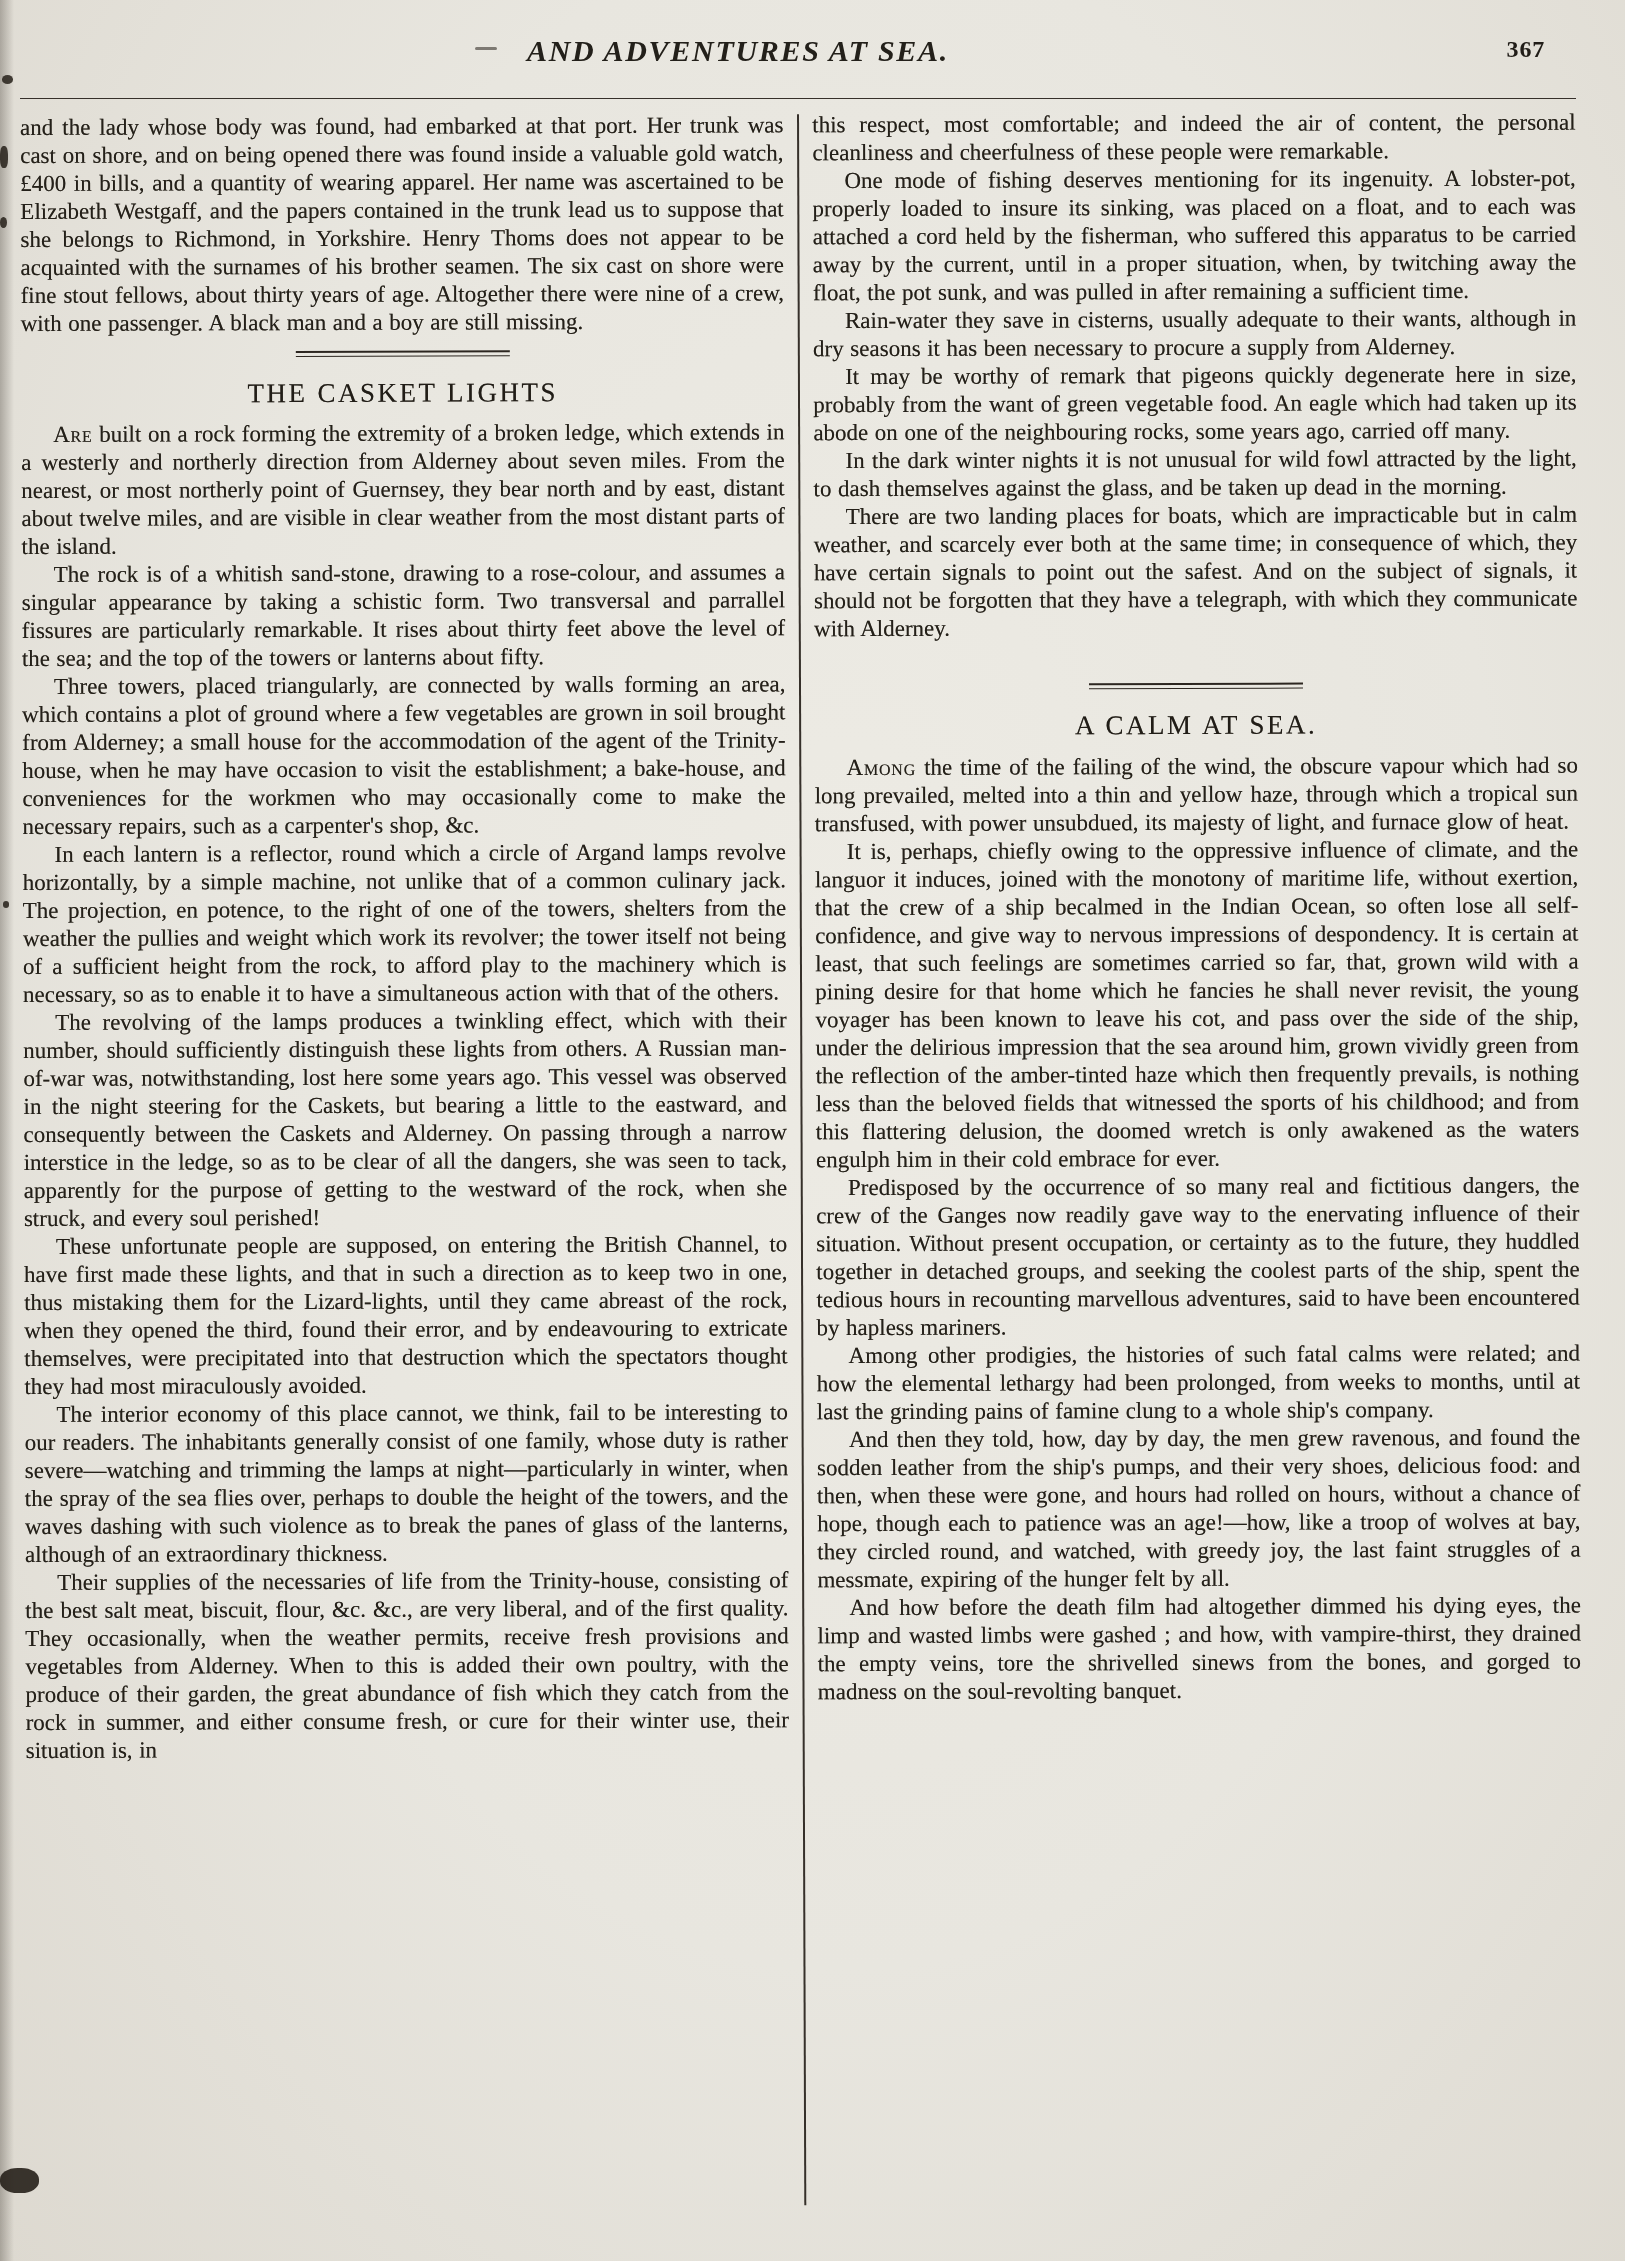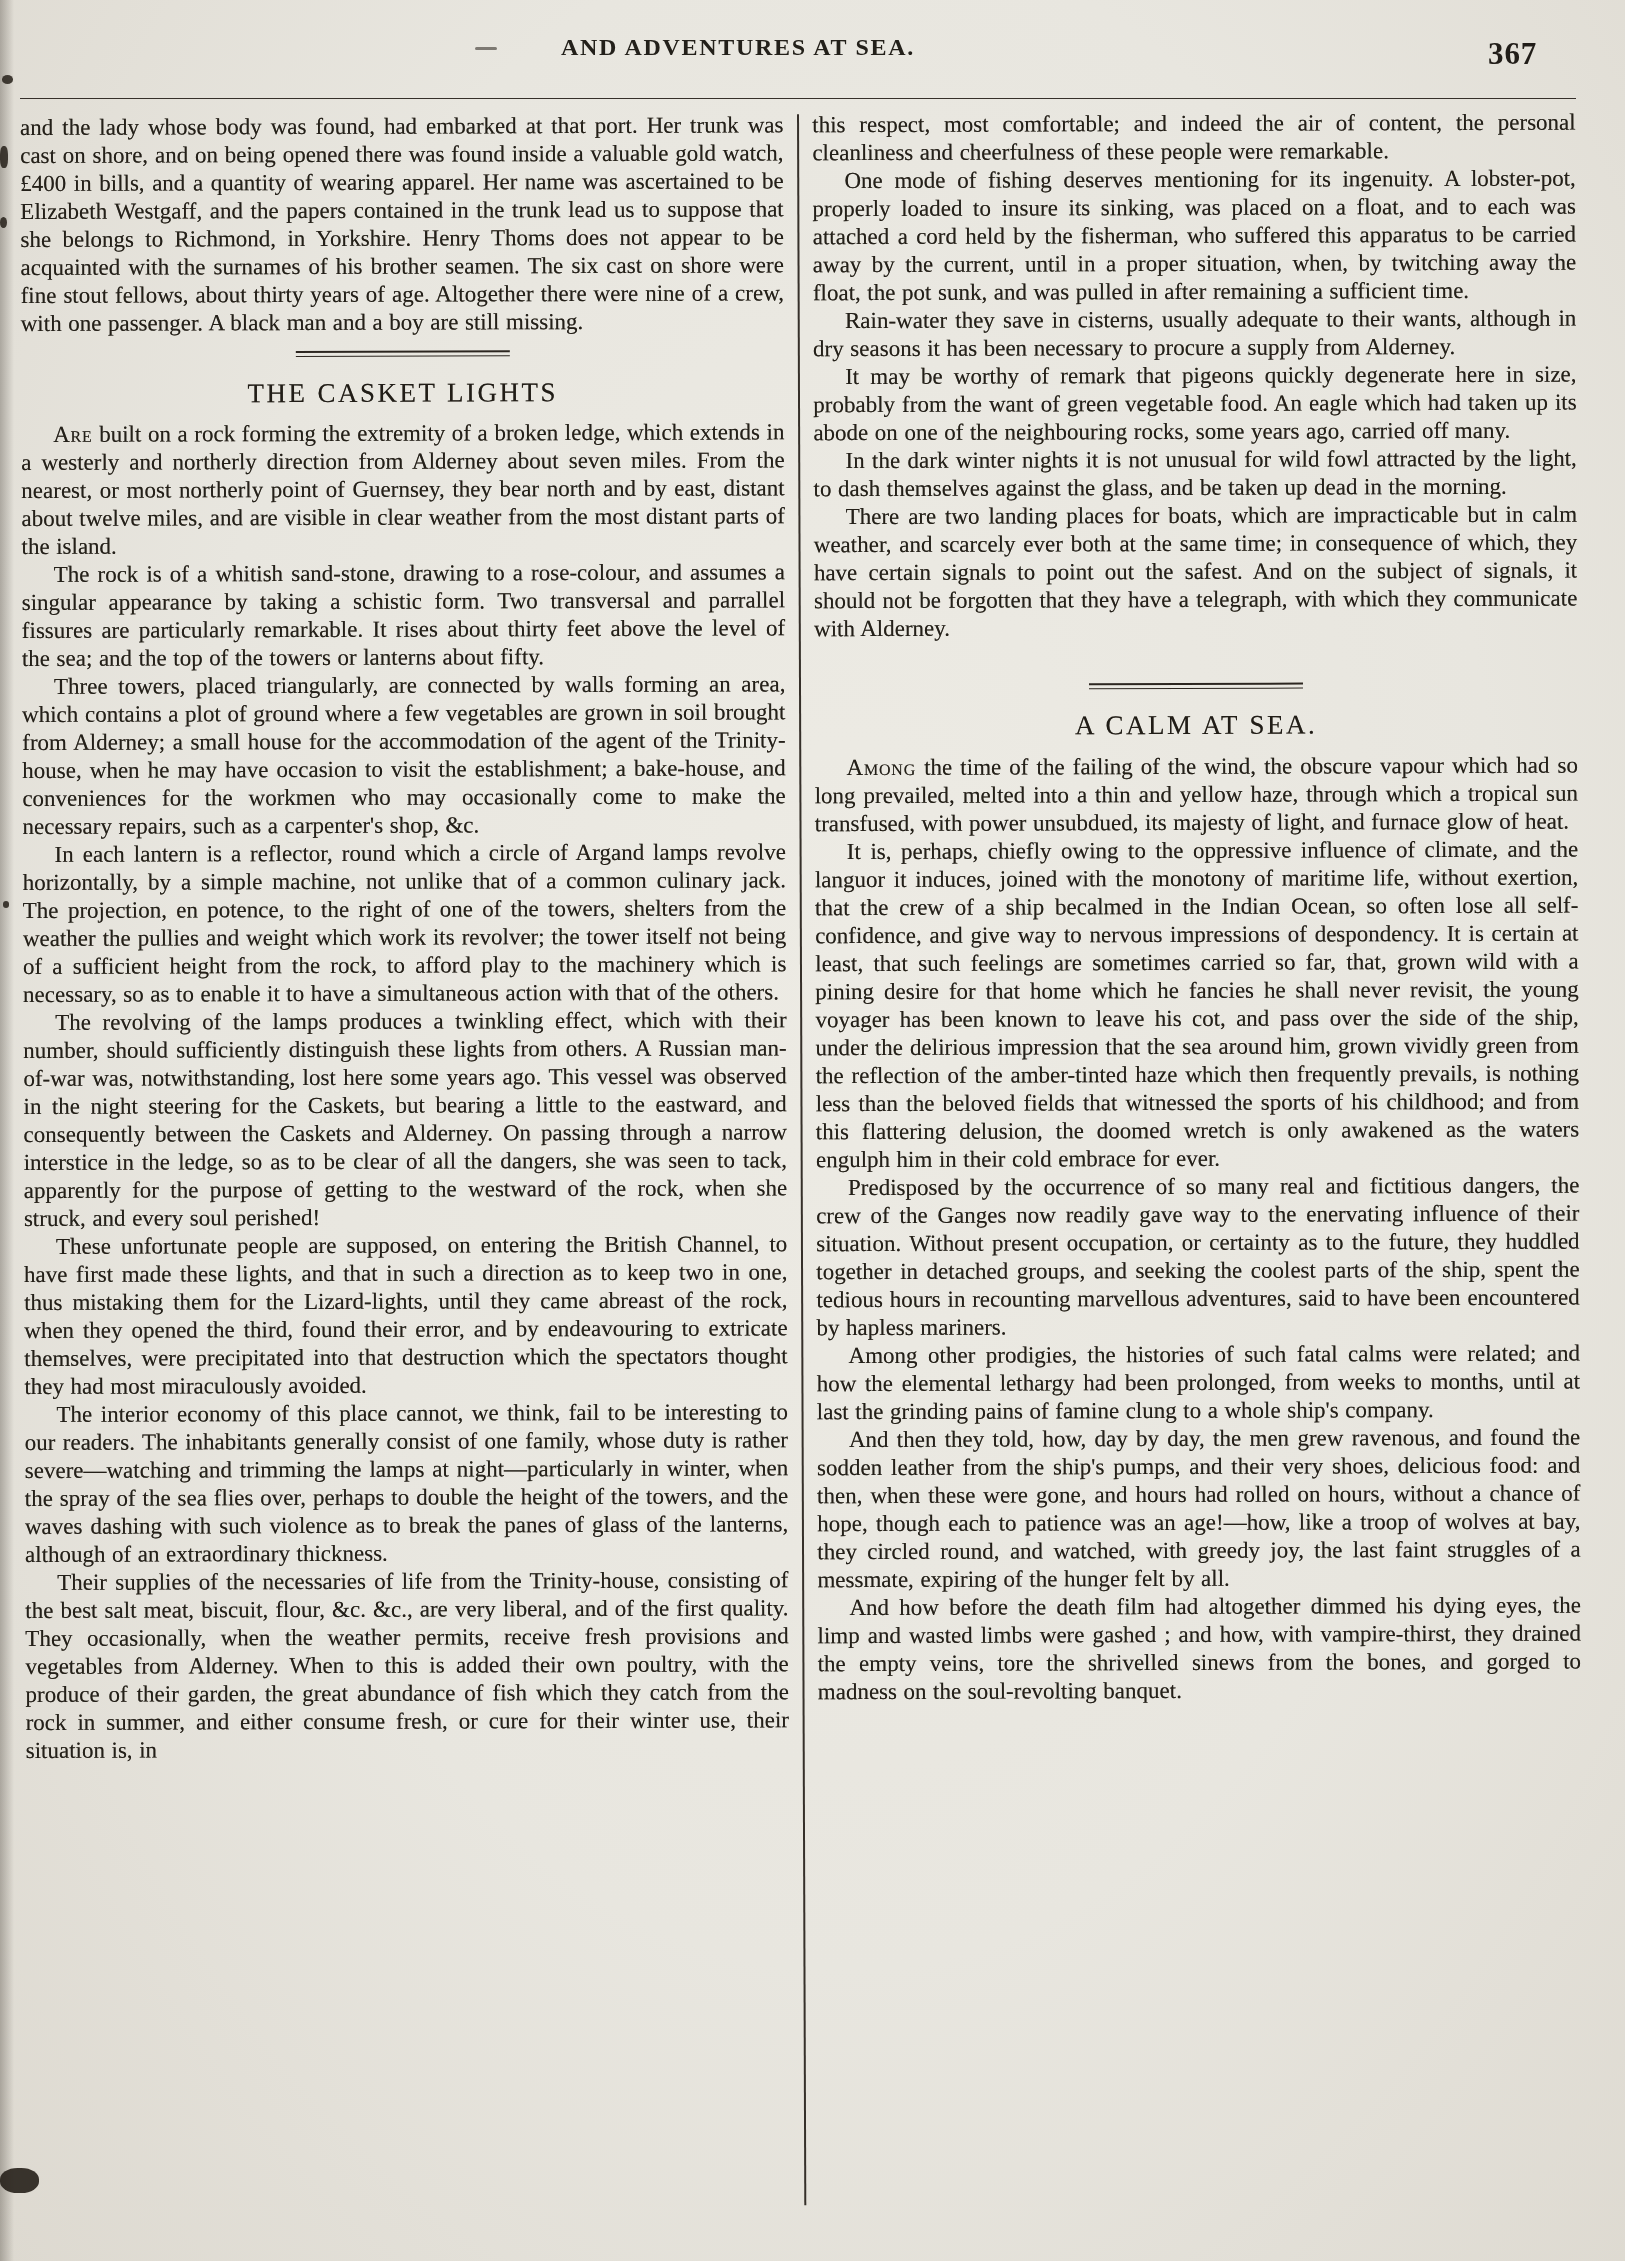--- a/index.html
+++ b/index.html
@@ -24,26 +24,27 @@
   .a1 { left: 1.7px;  top: 75px;   width: 11px; height: 8.5px; }
   .a2 { left: 0;    top: 146px;  width: 7.6px;  height: 22px; border-radius: 40%; }
   .a3 { left: 0;    top: 217px;  width: 6.8px;  height: 11px; }
   .a4 { left: 2.5px;  top: 901px; width: 6.8px;  height: 6.8px; }
   .a5 { left: 0;    top: 2168px; width: 39px; height: 25.4px; border-radius: 45%; opacity: .9; }
   .a6 { left: 475px; top: 47px;  width: 22px; height: 3.4px;  border-radius: 1.7px; opacity: .55; }
 
   .header-row { position: absolute; top: 34px; left: 0; right: 0; height: 39px; }
   .running-title {
     position: absolute; left: 738px; transform: translateX(-50%);
-    font-weight: bold; font-size: 24px; letter-spacing: 1.7px; white-space: nowrap;
+    font-weight: bold; font-size: 30px; letter-spacing: 1.7px; white-space: nowrap;
     color: #23201a;
+    font-style: italic;
   }
   .page-number {
-    position: absolute; right: 88px; top: 1.7px;
-    font-weight: bold; font-size: 31px; letter-spacing: 0.8px;
+    position: absolute; right: 80px; top: 1.7px;
+    font-weight: bold; font-size: 24px; letter-spacing: 0.8px;
   }
   .header-rule {
     position: absolute; top: 98px; left: 20.4px; right: 49px;
     border-top: 1.7px solid #36302a;
   }
 
   .columns {
     position: absolute; top: 114px; left: 20.4px; right: 49px; bottom: 18.7px;
     display: flex;
     transform: rotate(-0.2deg);

